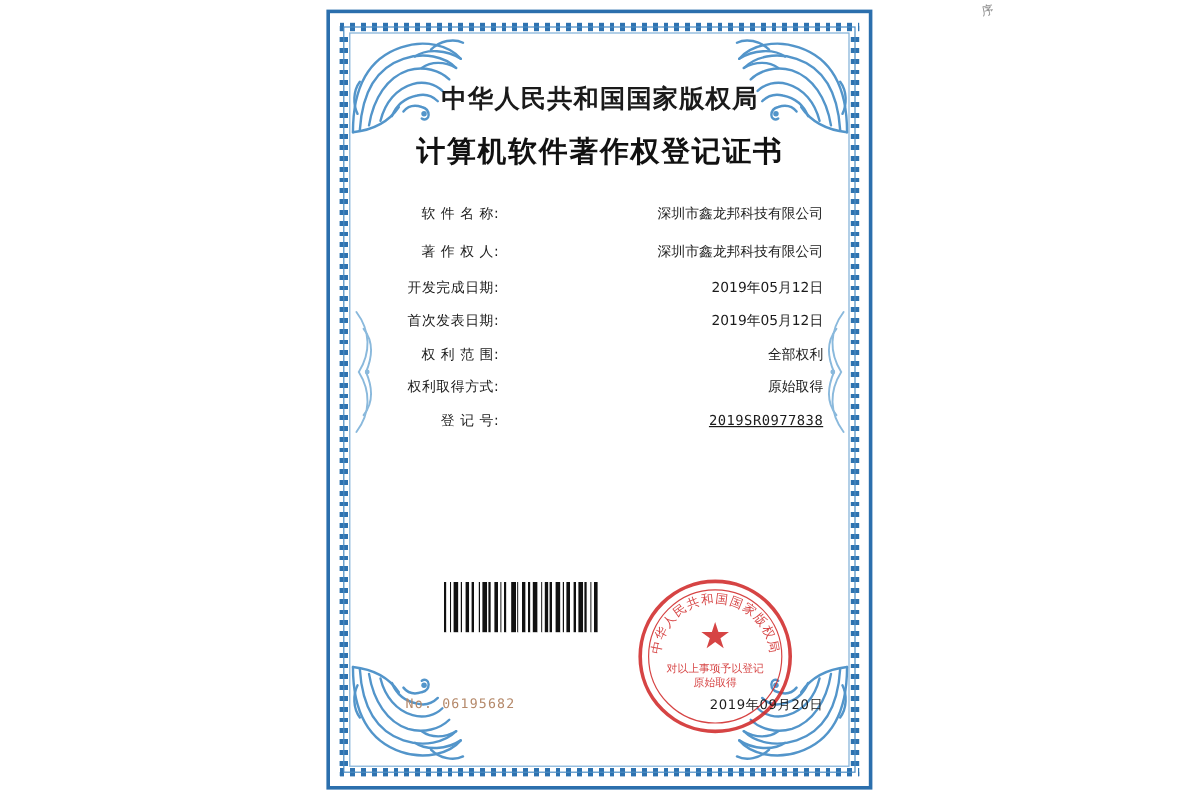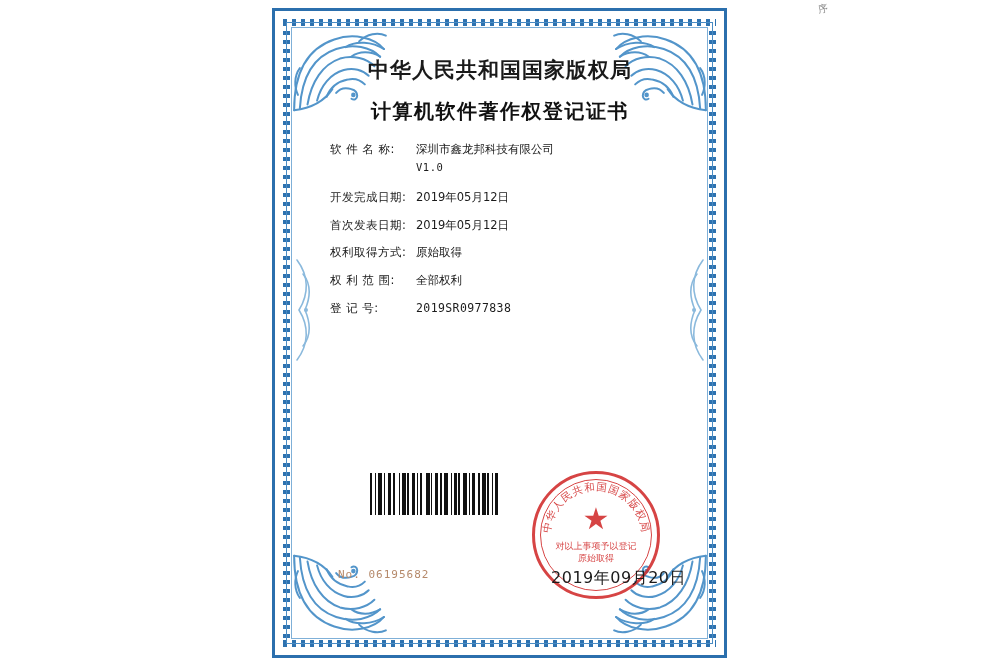--- a/index.html
+++ b/index.html
@@ -89,57 +89,58 @@
     opacity: .8;
   }
   .orn-side svg { width:100%; height:100%; display:block; }
   .orn-left  { left: 293px; top: 250px; }
   .orn-right { left: 681px; top: 250px; transform: scaleX(-1); }
 
   
   .content {
     position: absolute;
     left: 300px;
-    top: 48px;
+    top: 60px;
     width: 400px;
     height: 560px;
   }
 
   .title-main {
     text-align: center;
     font-family: "DejaVu Sans", sans-serif;
     font-weight: bold;
     font-size: 21px;
     letter-spacing: 1px;
     color: #1a1a1a;
     margin-top: 8px;
   }
   .title-sub {
     text-align: center;
     font-family: "DejaVu Sans", sans-serif;
     font-weight: bold;
-    font-size: 20px;
+    font-size: 24px;
     letter-spacing: 1.5px;
     color: #111;
     margin-top: 14px;
   }
 
   .cert-no {
     margin-top: 10px;
     text-align: right;
     padding-right: 18px;
     font-size: 8.5px;
     color: #2a2a2a;
     letter-spacing: .3px;
   }
 
   .fields {
-    margin-top: 16px;
+    margin-top: 28px;
     padding-left: 30px;
     padding-right: 14px;
+    text-align: right;
   }
   .field-row {
     display: flex;
     align-items: flex-start;
     margin-bottom: 14px;
     font-size: 11.5px;
     color: #1b1b1b;
     line-height: 1.45;
   }
   .field-label {
@@ -152,21 +153,21 @@
     flex: 1 1 auto;
     font-size: 11.5px;
   }
   .field-value .v2 {
     display: block;
     font-family: "DejaVu Sans Mono", monospace;
     font-size: 10.5px;
     letter-spacing: .5px;
     margin-top: 2px;
   }
-  .mono { font-family: "DejaVu Sans Mono", monospace; letter-spacing: .4px; }
+  .mono { font-family: "DejaVu Sans Mono", monospace; letter-spacing: .4px; text-decoration: underline; }
 
   .field-row.tight { margin-bottom: 11px; }
 
   .paragraph {
     margin-top: 18px;
     padding-left: 30px;
     padding-right: 22px;
     font-size: 11.5px;
     line-height: 2.0;
     color: #1b1b1b;
@@ -247,21 +248,21 @@
     top: 520px;
     font-family: "DejaVu Sans Mono", monospace;
     font-size: 11px;
     color: #b5896a;
     letter-spacing: 1px;
   }
   .footer-date {
     position: absolute;
     right: 14px;
     top: 520px;
-    font-size: 16px;
+    font-size: 11px;
     color: #1b1b1b;
     letter-spacing: .5px;
   }
 
   
   .pencil-mark {
     position: absolute;
     right: 172px;
     top: 2px;
     font-size: 10px;
@@ -367,43 +368,46 @@
     <div class="title-main">中华人民共和国国家版权局</div>
     <div class="title-sub">计算机软件著作权登记证书</div>
 
 
     <div class="fields">
 
       <div class="field-row">
         <div class="field-label">软 件 名 称:</div>
         <div class="field-value">
           <span>深圳市鑫龙邦科技有限公司</span>
-          <span class="v2">V1.0</span>
         </div>
       </div>
 
+      <div class="field-row">
+        <div class="field-label">著 作 权 人:</div>
+        <div class="field-value">深圳市鑫龙邦科技有限公司</div>
+      </div>
 
       <div class="field-row tight">
         <div class="field-label">开发完成日期:</div>
         <div class="field-value">2019年05月12日</div>
       </div>
 
       <div class="field-row tight">
         <div class="field-label">首次发表日期:</div>
         <div class="field-value">2019年05月12日</div>
       </div>
 
       <div class="field-row tight">
+        <div class="field-label">权 利 范 围:</div>
+        <div class="field-value">全部权利</div>
+      </div>
+
+      <div class="field-row tight">
         <div class="field-label">权利取得方式:</div>
         <div class="field-value">原始取得</div>
-      </div>
-
-      <div class="field-row tight">
-        <div class="field-label">权 利 范 围:</div>
-        <div class="field-value">全部权利</div>
       </div>
 
       <div class="field-row tight">
         <div class="field-label">登 记 号:</div>
         <div class="field-value mono">2019SR0977838</div>
       </div>
 
     </div>
 
 

